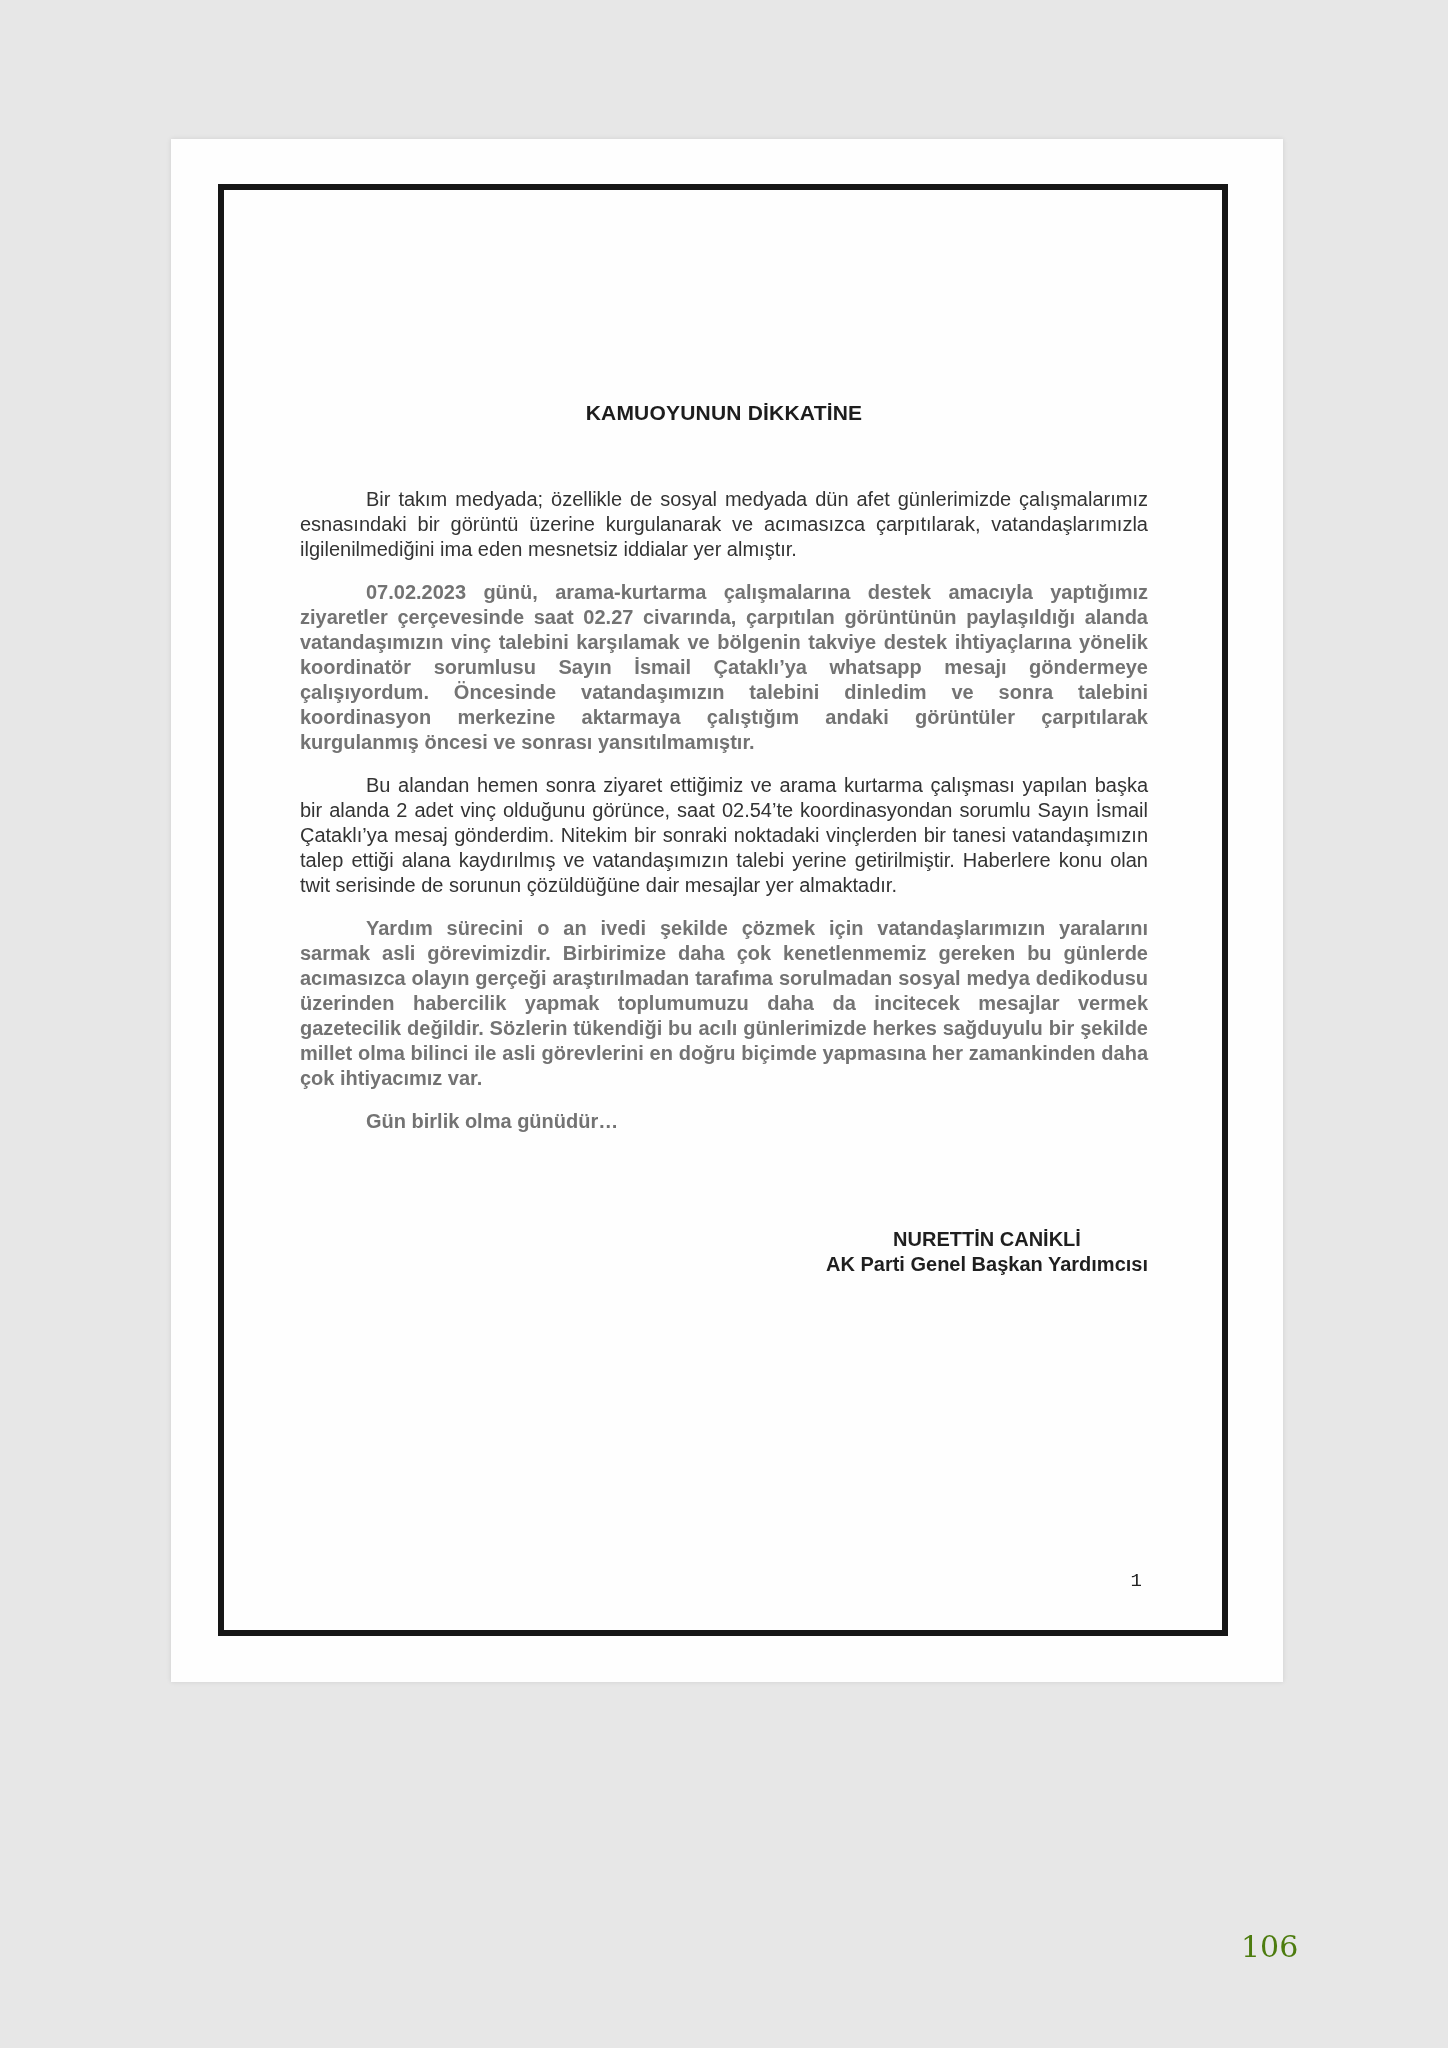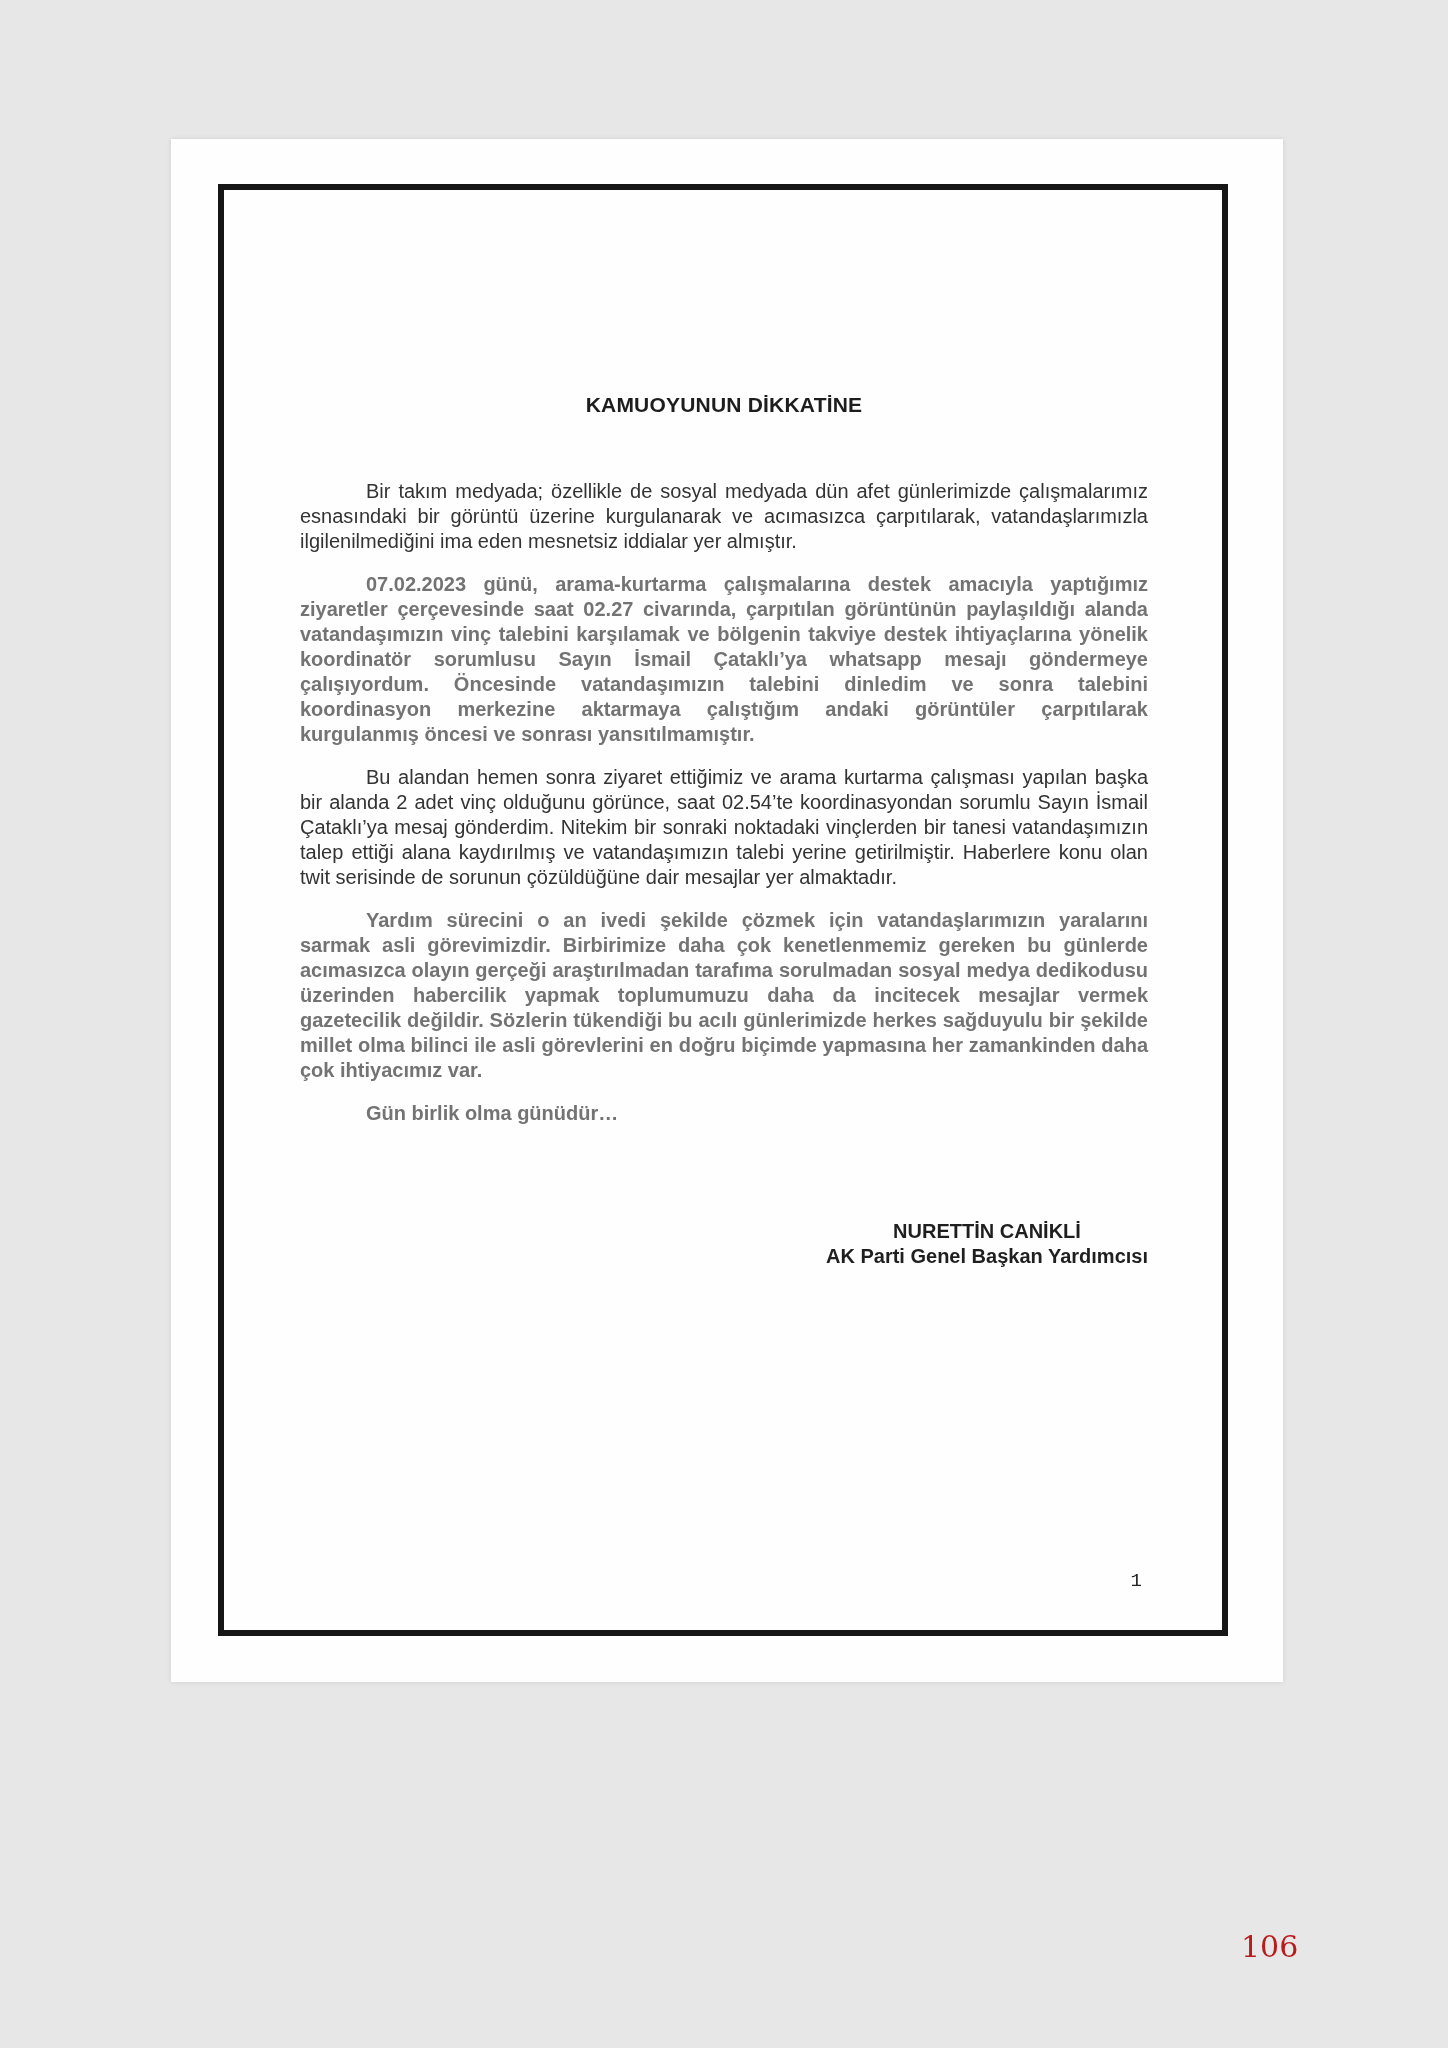--- a/index.html
+++ b/index.html
@@ -29,21 +29,21 @@
     left: 47px;
     top: 45px;
     width: 1010px;
     height: 1452px;
     box-sizing: border-box;
     border: 6px solid #161616;
     background: #fefefe;
   }
   .content {
     position: absolute;
-    top: 0;
+    top: 8px;
     left: 0;
     right: 0;
     padding: 16px 74px 0 76px;
     color: #333333;
     font-size: 20px;
     line-height: 25px;
   }
   .doc-title {
     margin: 186px 0 62px 0;
     text-align: center;
@@ -83,21 +83,21 @@
     font-family: "Liberation Mono", monospace;
     font-size: 19px;
     color: #222222;
   }
   .book-page-number {
     position: absolute;
     left: 1241px;
     top: 1929px;
     font-family: "DejaVu Serif", serif;
     font-size: 30px;
-    color: #b91c1c;
+    color: #4d7c0f;
   }
 </style>
 </head>
 <body>
 
 <div id="canvas">
   <div class="sheet">
     <div class="frame">
       <div class="content">
 

